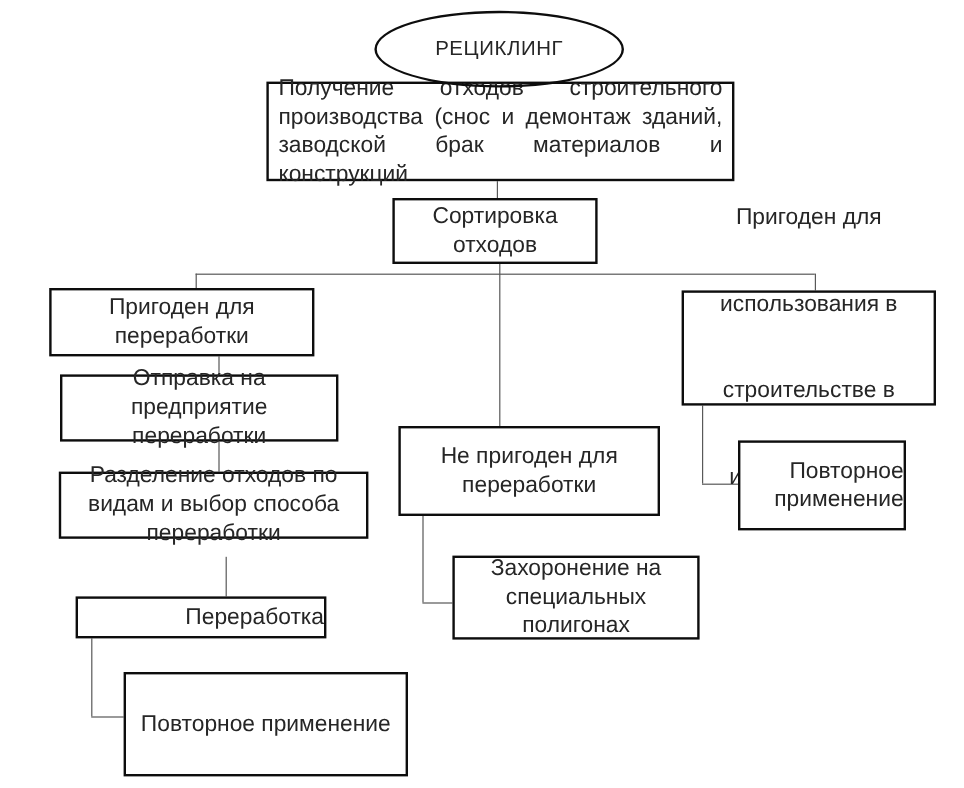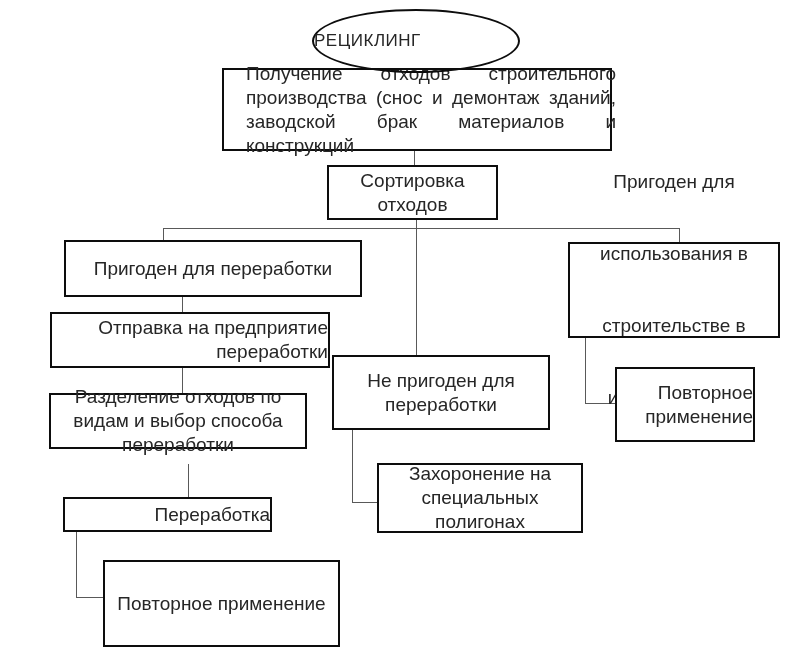--- a/index.html
+++ b/index.html
@@ -8,24 +8,24 @@
     font-family:"Liberation Sans",sans-serif;color:#262626;overflow:hidden;
   }
   .box{
     position:absolute;box-sizing:border-box;border:2px solid #0d0d0d;background:#ffffff;
     display:flex;flex-direction:column;justify-content:center;
     font-size:19px;line-height:24px;z-index:1;
   }
   .box.center{align-items:center;text-align:center;}
   .box.left{align-items:flex-end;text-align:left;}
   .box.justified{padding:0 8px;}
-  .box.justified .ln{width:100%;text-align:justify;text-align-last:justify;margin-left:14px;}
+  .box.justified .ln{width:100%;text-align:justify;text-align-last:justify;}
   .ellipse{
     position:absolute;box-sizing:border-box;border:2px solid #0d0d0d;border-radius:50%;
-    background:transparent;display:flex;align-items:center;justify-content:flex-start;
+    background:transparent;display:flex;align-items:center;justify-content:center;
     font-size:17px;letter-spacing:0.5px;z-index:2;
   }
   .line{position:absolute;background:#595959;z-index:0;}
   .line.h{height:1px;}
   .line.v{width:1px;}
   .ln{display:block;}
 </style>
 </head>
 <body>
 
@@ -57,25 +57,25 @@
     <span class="ln">Получение отходов строительного</span>
     <span class="ln">производства (снос и демонтаж зданий,</span>
     <span class="ln">заводской брак материалов и конструкций</span>
   </div>
 
   <div class="box center" style="left:327px;top:165px;width:171px;height:55px;">
     <span class="ln">Сортировка</span>
     <span class="ln">отходов</span>
   </div>
 
-  <div class="box center" style="left:64px;top:240px;width:298px;height:57px;">
+  <div class="box center" style="left:41px;top:240px;width:221px;height:57px;">
     <span class="ln">Пригоден для переработки</span>
   </div>
 
-  <div class="box center" style="left:50px;top:312px;width:280px;height:56px;align-items:flex-end;">
+  <div class="box center" style="left:50px;top:312px;width:232px;height:56px;">
     <span class="ln">Отправка на предприятие</span>
     <span class="ln">переработки</span>
   </div>
 
   <div class="box center" style="left:49px;top:393px;width:258px;height:56px;">
     <span class="ln">Разделение отходов по</span>
     <span class="ln">видам и выбор способа</span>
     <span class="ln">переработки</span>
   </div>
 

